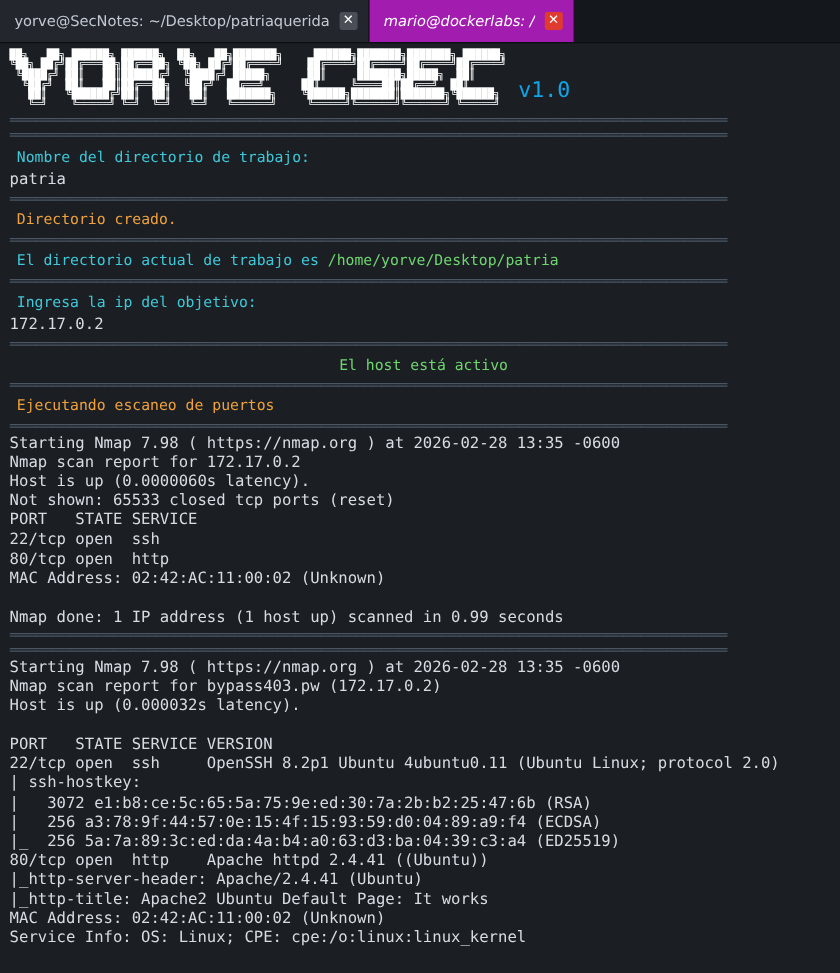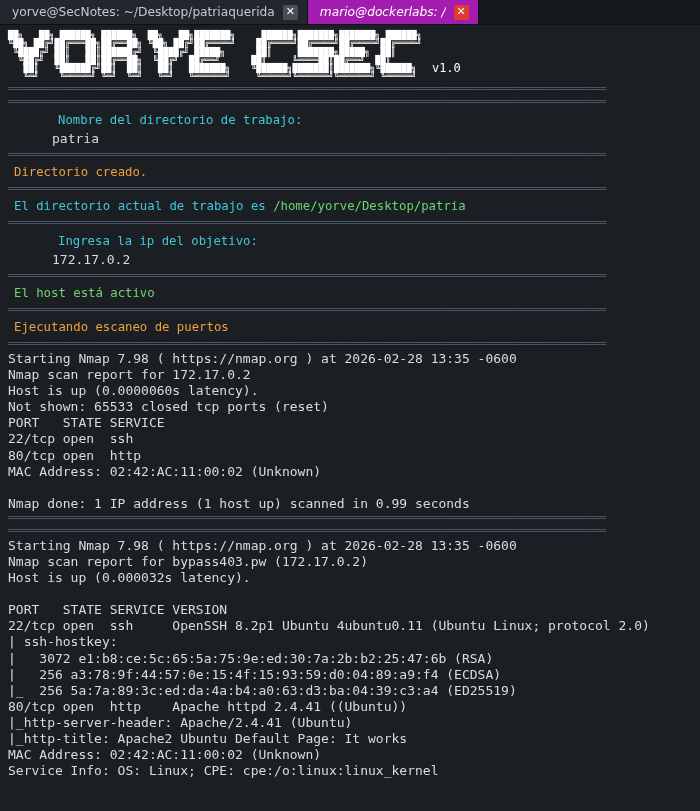--- a/index.html
+++ b/index.html
@@ -14,21 +14,21 @@
   body {
     font-family: "DejaVu Sans Mono", monospace;
     font-size: 12.3px;
     color: #d7dce2;
   }
 
   
   .tabbar {
     display: flex;
     align-items: stretch;
-    height: 25px;
+    height: 36px;
     background: #14171b;
     border-bottom: 1px solid #0d0f12;
   }
   .tab {
     display: flex;
     align-items: center;
     gap: 8px;
     padding: 0 9px 0 12px;
     font-family: "DejaVu Sans", sans-serif;
     font-size: 12.2px;
@@ -84,45 +84,45 @@
     font-family: "DejaVu Sans Mono", monospace;
     font-size: 8.6px;
     line-height: 8.3px;
     color: #ffffff;
     white-space: pre;
     font-weight: bold;
     letter-spacing: 0px;
   }
   .banner-version {
     font-family: "DejaVu Sans Mono", monospace;
-    font-size: 12px;
-    color: #ffffff;
+    font-size: 18px;
+    color: #0ea5e9;
     padding-bottom: 6px;
   }
 
   
   .sep {
     color: #4a5663;
     font-size: 12.3px;
     line-height: 13px;
     letter-spacing: -0.2px;
     white-space: pre;
     overflow: hidden;
     height: 13px;
   }
   .sect {
     padding: 2px 0 2px 6px;
     line-height: 17px;
     white-space: pre;
   }
   .c-orange { color: #f0a13c; }
   .c-cyan   { color: #3fc8d8; }
-  .c-green  { color: #6fd66f; }
+  .c-green  { color: #6fd66f; text-align: center; }
   .c-plain  { color: #d7dce2; }
-  .block { padding: 1px 0 2px 0; margin-left: 44px; }
+  .block { padding: 1px 0 2px 0; }
 </style>
 </head>
 <body>
 
 <div class="tabbar">
   <div class="tab">
     <span class="tab-label">yorve@SecNotes: ~/Desktop/patriaquerida</span>
     <span class="tab-close">✕</span>
   </div>
   <div class="tab active">

